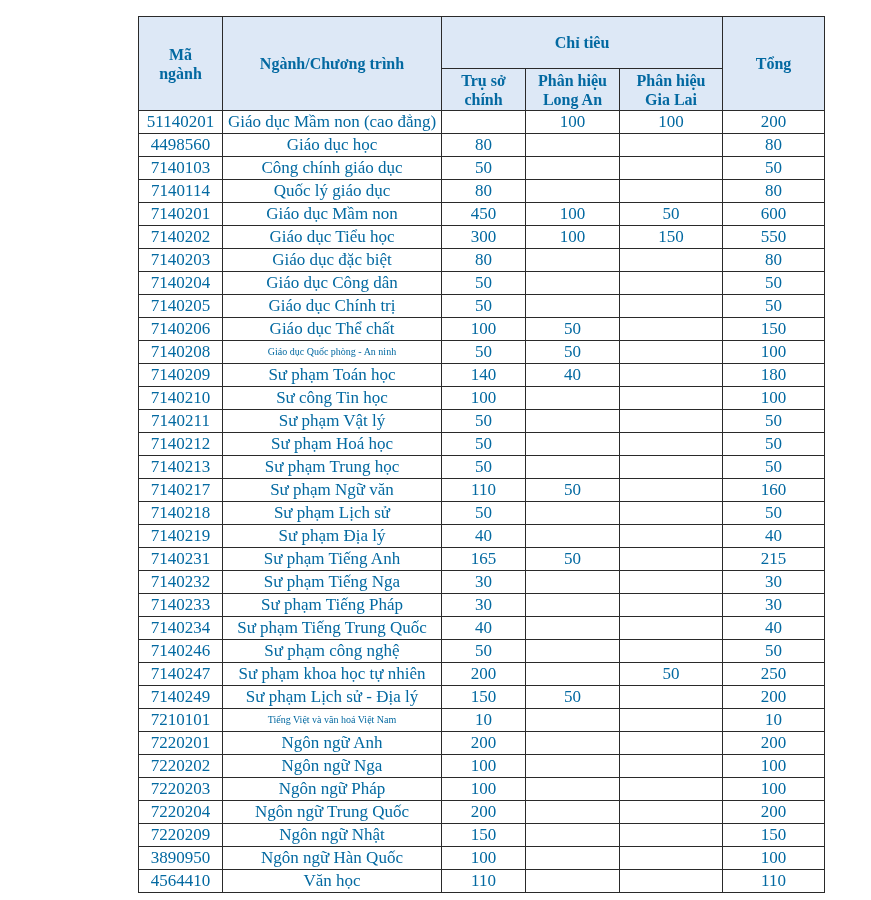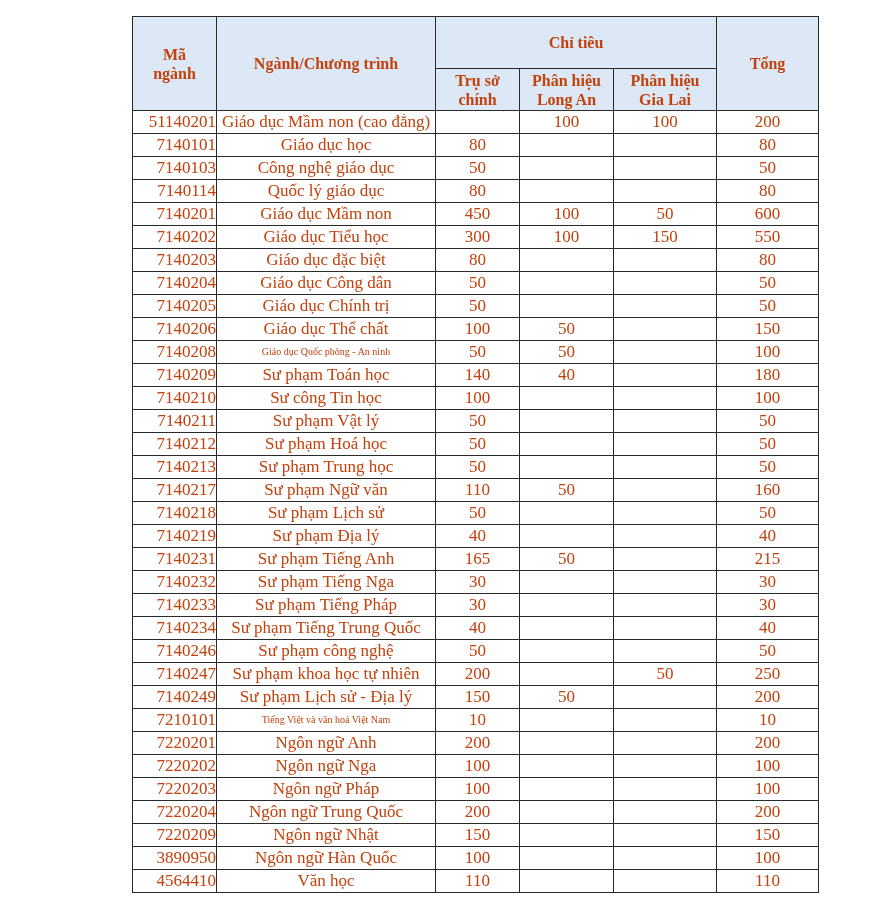--- a/index.html
+++ b/index.html
@@ -1,25 +1,25 @@
 <!DOCTYPE html>
 <html><head>
 <meta charset="utf-8">
 <style>
   html, body { margin: 0; padding: 0; background: #ffffff; }
   body { width: 871px; height: 900px; position: relative; overflow: hidden; }
   table.quota {
     position: absolute;
-    left: 132px;
+    left: 138px;
     top: 16px;
     border-collapse: collapse;
     table-layout: fixed;
     width: 686px;
     font-family: "Liberation Serif", "DejaVu Serif", serif;
-    color: #c2410c;
+    color: #0369a1;
   }
   table.quota th, table.quota td {
     border: 1.3px solid #2a2a2a;
     padding: 0;
     overflow: hidden;
     white-space: nowrap;
   }
   table.quota th {
     background: #dde8f6;
     font-weight: bold;
@@ -28,21 +28,21 @@
     text-align: center;
     vertical-align: middle;
   }
   th.h-top { height: 51px; }
   th.h-sub { height: 41px; }
   table.quota td {
     height: 22px;
     font-size: 17px;
     line-height: 22px;
   }
-  td.code { text-align: right; padding-left: 2px; }
+  td.code { text-align: center; padding-left: 2px; }
   td.name { text-align: center; padding-left: 3px; }
   td.name.small { font-size: 10px; }
   td.num { text-align: center; }
   col.c-code { width: 84px; }
   col.c-name { width: 219px; }
   col.c-main { width: 84px; }
   col.c-la { width: 94px; }
   col.c-gl { width: 103px; }
   col.c-total { width: 102px; }
   .br { display: block; }
@@ -87,30 +87,30 @@
   <tbody id="tbody">
       <tr>
         <td class="code">51140201</td>
         <td class="name">Giáo dục Mầm non (cao đẳng)</td>
         <td class="num"></td>
         <td class="num">100</td>
         <td class="num">100</td>
         <td class="num">200</td>
       </tr>
       <tr>
-        <td class="code">7140101</td>
+        <td class="code">4498560</td>
         <td class="name">Giáo dục học</td>
         <td class="num">80</td>
         <td class="num"></td>
         <td class="num"></td>
         <td class="num">80</td>
       </tr>
       <tr>
         <td class="code">7140103</td>
-        <td class="name">Công nghệ giáo dục</td>
+        <td class="name">Công chính giáo dục</td>
         <td class="num">50</td>
         <td class="num"></td>
         <td class="num"></td>
         <td class="num">50</td>
       </tr>
       <tr>
         <td class="code">7140114</td>
         <td class="name">Quốc lý giáo dục</td>
         <td class="num">80</td>
         <td class="num"></td>

